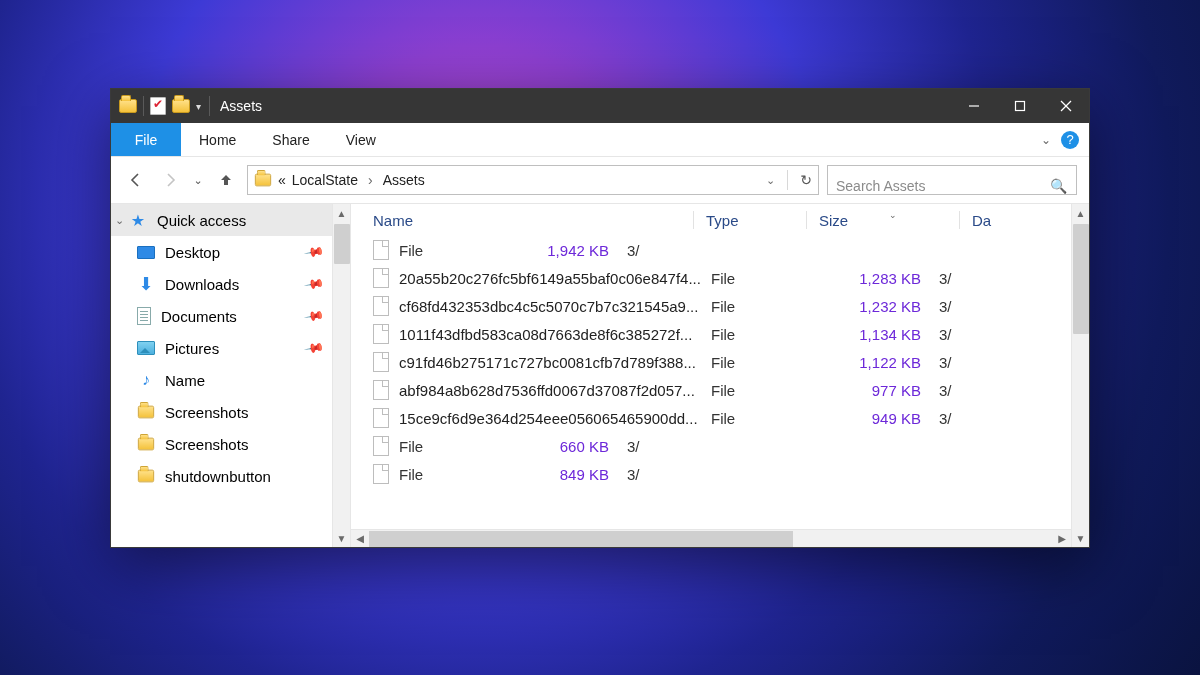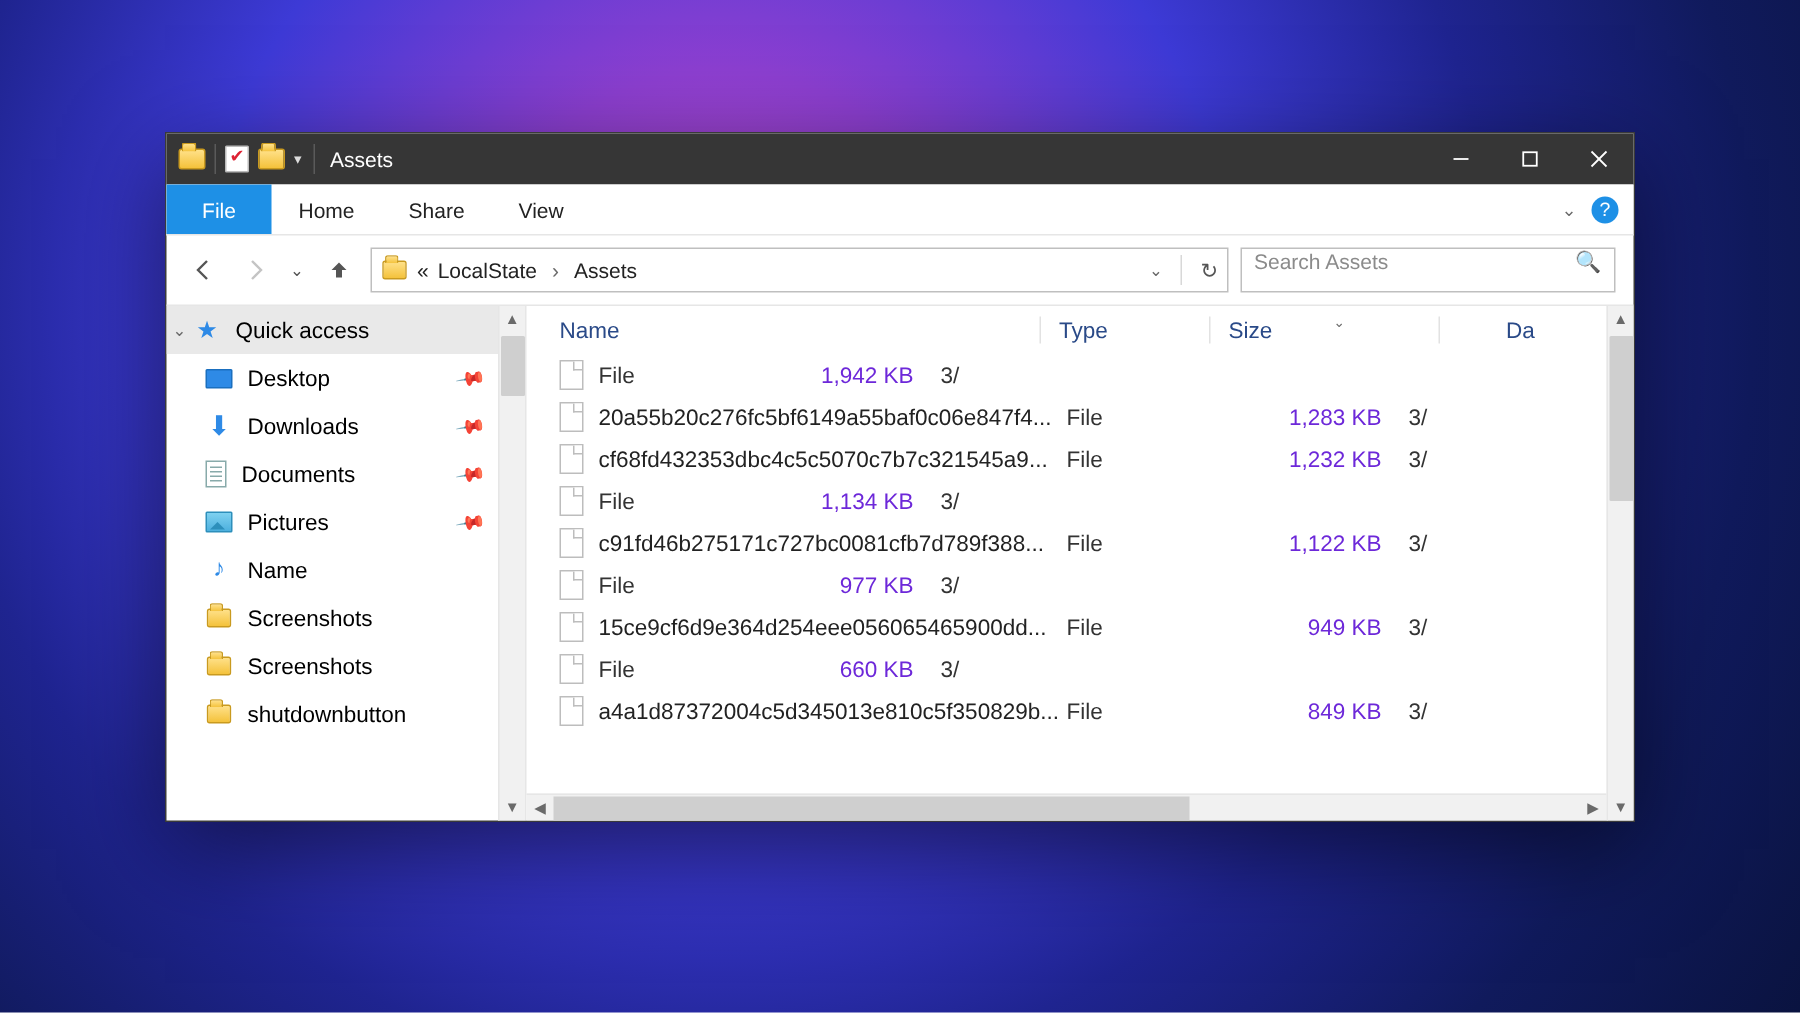--- a/index.html
+++ b/index.html
@@ -41,21 +41,21 @@
   
   .navrow { height:46px; display:flex; align-items:center; padding:0 12px; gap:8px; }
   .nav-arrow { width:26px; height:26px; display:flex; align-items:center; justify-content:center; color:#555; }
   .nav-arrow.disabled { color:#c4c4c4; }
   .nav-arrow svg { width:16px; height:16px; fill:currentColor; }
   .addr { flex:1; height:30px; border:1px solid #bfbfbf; display:flex; align-items:center; padding:0 6px; gap:6px; font-size:14px; color:#222; }
   .addr .crumb-sep { color:#6a6a6a; padding:0 4px; }
   .addr .spacer { flex:1; }
   .addr .dd { color:#6a6a6a; font-size:11px; }
   .addr .refresh { color:#555; font-size:14px; }
-  .search { width:250px; height:30px; border:1px solid #bfbfbf; display:flex; align-items:flex-start; padding:0 8px; color:#8a8a8a; font-size:14px; }
+  .search { width:250px; height:30px; border:1px solid #bfbfbf; display:flex; align-items:flex-end; padding:0 8px; color:#8a8a8a; font-size:14px; }
   .search input { border:none; outline:none; flex:1; font-size:14px; color:#333; background:transparent; }
   .search input::placeholder { color:#8b8b8b; }
   .search .mag { color:#555; font-size:14px; }
   
   .body { flex:1; display:flex; min-height:0; border-top:1px solid #e6e6e6; }
   .sidebar { width:240px; border-right:1px solid #e6e6e6; display:flex; }
   .sidebar-inner { flex:1; overflow:hidden; font-size:15px; }
   .side-item { height:32px; display:flex; align-items:center; padding:0 10px 0 26px; gap:10px; position:relative; }
   .side-item.header { background:#e9e9e9; font-weight:400; padding-left:18px; }
   .side-item .pin { margin-left:auto; color:#8a8a8a; font-size:13px; transform:rotate(35deg); }
@@ -74,21 +74,21 @@
   .scroll-v .thumb { width:16px; background:#cfcfcf; border-radius:1px; }
   
   .files { flex:1; display:flex; min-width:0; }
   .files-inner { flex:1; display:flex; flex-direction:column; min-width:0; }
   .cols { height:32px; display:flex; align-items:center; font-size:15px; color:#2a4a88; padding-left:22px; }
   .col { display:flex; align-items:center; gap:4px; }
   .col.name { width:320px; }
   .col.type { width:100px; }
   .col.size { width:140px; justify-content:flex-start; position:relative; }
   .col.size .sort { font-size:9px; color:#6a6a6a; position:absolute; top:-2px; left:50%; }
-  .col.date { flex:1;margin-left:32px; }
+  .col.date { flex:1; }
   .gridsep { width:1px; height:18px; background:#e2e2e2; margin-right:12px; }
   .rows { flex:1; overflow:hidden; font-size:15px; color:#222; }
   .row { height:28px; display:flex; align-items:center; padding-left:22px; }
   .file-ico { width:16px; height:20px; background:#fff; border:1px solid #bdbdbd; margin-right:10px; position:relative; }
   .file-ico::before { content:""; position:absolute; top:-1px; right:-1px; width:0; height:0; border-top:6px solid #fff0; border-left:6px solid #fff0; }
   .file-ico::after { content:""; position:absolute; top:0; right:0; width:5px; height:5px; background:#fff; border-left:1px solid #bdbdbd; border-bottom:1px solid #bdbdbd; }
   .row .name { width:312px; white-space:nowrap; overflow:hidden; text-overflow:ellipsis; }
   .row .type { width:100px; color:#333; }
   .row .size { width:128px; text-align:right; padding-right:18px; color:#6d28d9; }
   .row .date { flex:1; color:#333; white-space:nowrap; overflow:hidden; }
@@ -275,53 +275,54 @@
             </div>
             <div class="row">
               <span class="file-ico"></span>
               <span class="name">cf68fd432353dbc4c5c5070c7b7c321545a9...</span>
               <span class="type">File</span>
               <span class="size">1,232 KB</span>
               <span class="date">3/</span>
             </div>
             <div class="row">
               <span class="file-ico"></span>
+              <span class="name">1011f43dfbd583ca08d7663de8f6c385272f...</span>
               <span class="type">File</span>
               <span class="size">1,134 KB</span>
               <span class="date">3/</span>
             </div>
             <div class="row">
               <span class="file-ico"></span>
               <span class="name">c91fd46b275171c727bc0081cfb7d789f388...</span>
               <span class="type">File</span>
               <span class="size">1,122 KB</span>
               <span class="date">3/</span>
             </div>
             <div class="row">
               <span class="file-ico"></span>
+              <span class="name">abf984a8b628d7536ffd0067d37087f2d057...</span>
               <span class="type">File</span>
               <span class="size">977 KB</span>
               <span class="date">3/</span>
             </div>
             <div class="row">
               <span class="file-ico"></span>
               <span class="name">15ce9cf6d9e364d254eee056065465900dd...</span>
               <span class="type">File</span>
               <span class="size">949 KB</span>
               <span class="date">3/</span>
             </div>
             <div class="row">
               <span class="file-ico"></span>
               <span class="type">File</span>
               <span class="size">660 KB</span>
               <span class="date">3/</span>
             </div>
             <div class="row">
               <span class="file-ico"></span>
-              <span class="name">a4a1d87372004c5d345013e810c5f350829b...</span>
               <span class="type">File</span>
               <span class="size">849 KB</span>
               <span class="date">3/</span>
             </div>
           </div>
         <div class="hscroll">
           <div class="arrow">◀</div>
           <div class="track">
               <div class="thumb" style="left:0;width:62%"></div>
             </div>

